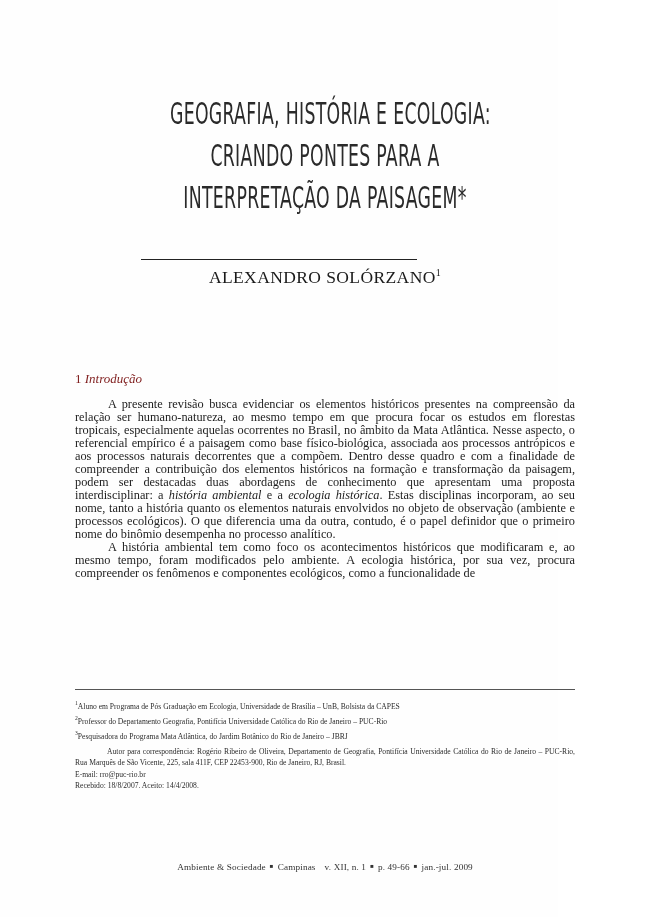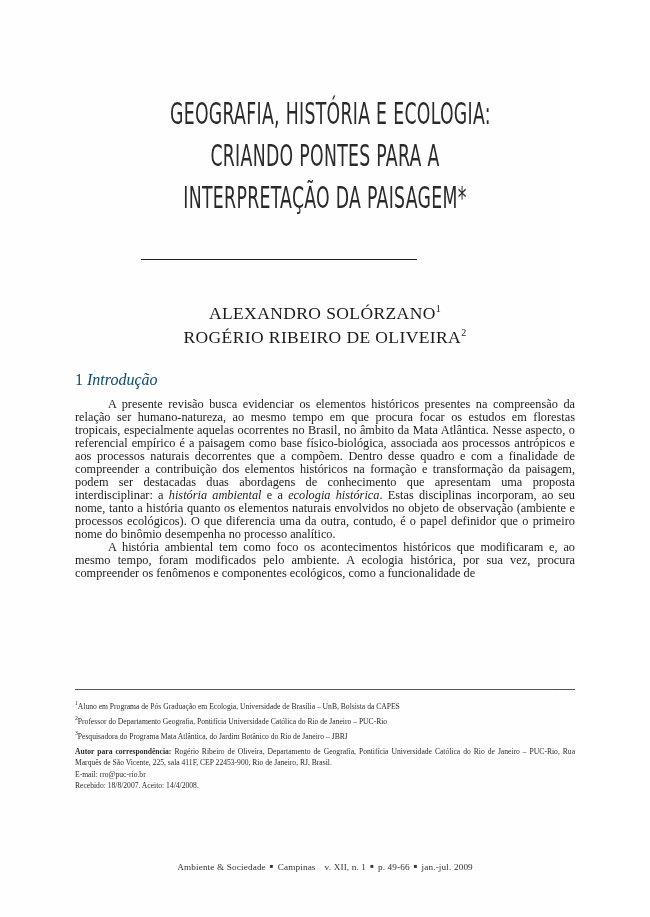--- a/index.html
+++ b/index.html
@@ -52,43 +52,42 @@
     width: 276px;
     margin-left: -138px;
     border-top: 1.6px solid #222;
   }
   .authors {
     position: absolute;
     left: 75px;
     top: 266px;
     width: 500px;
     text-align: center;
-    margin-top: 36px;
   }
   .author {
     font-size: 17.5px;
     line-height: 23.5px;
     letter-spacing: 0.4px;
     color: #1a1a1a;
     white-space: nowrap;
   }
   .author sup {
     font-size: 10px;
     vertical-align: super;
     line-height: 0;
   }
 
   
   .section-heading {
     position: absolute;
     left: 75px;
     top: 371px;
     width: 500px;
-    font-size: 16px;
-    color: #0c4a6e;
+    font-size: 13px;
+    color: #7f1d1d;
   }
   .section-heading .num {
     font-style: normal;
   }
   .section-heading .ttl {
     font-style: italic;
   }
 
   
   .body-text {
@@ -127,21 +126,21 @@
     text-align: justify;
   }
   .footnotes p {
     margin: 0 0 3.2px 0;
   }
   .footnotes sup {
     font-size: 5.6px;
     vertical-align: super;
     line-height: 0;
   }
-  .footnotes b { font-weight: bold; }
+  .footnotes b { font-weight: normal; margin-left: 32px; }
   .fn-star { font-size: 7.6px; }
   .corr-block { margin-top: 3.5px; }
   .corr-block p { margin: 0; }
 
   
   .footer {
     position: absolute;
     left: 75px;
     top: 862px;
     width: 500px;
@@ -165,21 +164,20 @@
   <div class="title-block">
     <div class="title-line">GEOGRAFIA, HISTÓRIA E ECOLOGIA:</div>
     <div class="title-line">CRIANDO PONTES PARA A</div>
     <div class="title-line">INTERPRETAÇÃO DA PAISAGEM*</div>
   </div>
 
   <div class="authors-rule"></div>
 
   <div class="authors">
     <div class="author"><span>ALEXANDRO SOLÓRZANO</span><sup>1</sup></div>
-    <div class="author"><span>ROGÉRIO RIBEIRO DE OLIVEIRA</span><sup>2</sup></div>
   </div>
 
   <div class="section-heading">
     <span class="num">1</span>
     <span class="ttl">Introdução</span>
   </div>
 
   <div class="body-text">
     <p><span>A presente revisão busca evidenciar os elementos históricos presentes na compreensão da relação ser humano-natureza, ao mesmo tempo em que procura focar os estudos em florestas tropicais, especialmente aquelas ocorrentes no Brasil, no âmbito da Mata Atlântica. Nesse aspecto, o referencial empírico é a paisagem como base físico-biológica, associada aos processos antrópicos e aos processos naturais decorrentes que a compõem. Dentro desse quadro e com a finalidade de compreender a contribuição dos elementos históricos na formação e transformação da paisagem, podem ser destacadas duas abordagens de conhecimento que apresentam uma proposta interdisciplinar: a </span><i>história ambiental</i><span> e a </span><i>ecologia histórica</i><span>. Estas disciplinas incorporam, ao seu nome, tanto a história quanto os elementos naturais envolvidos no objeto de observação (ambiente e processos ecológicos). O que diferencia uma da outra, contudo, é o papel definidor que o primeiro nome do binômio desempenha no processo analítico.</span></p>
     <p>A história ambiental tem como foco os acontecimentos históricos que modificaram e, ao mesmo tempo, foram modificados pelo ambiente. A ecologia histórica, por sua vez, procura compreender os fenômenos e componentes ecológicos, como a funcionalidade de</p>

